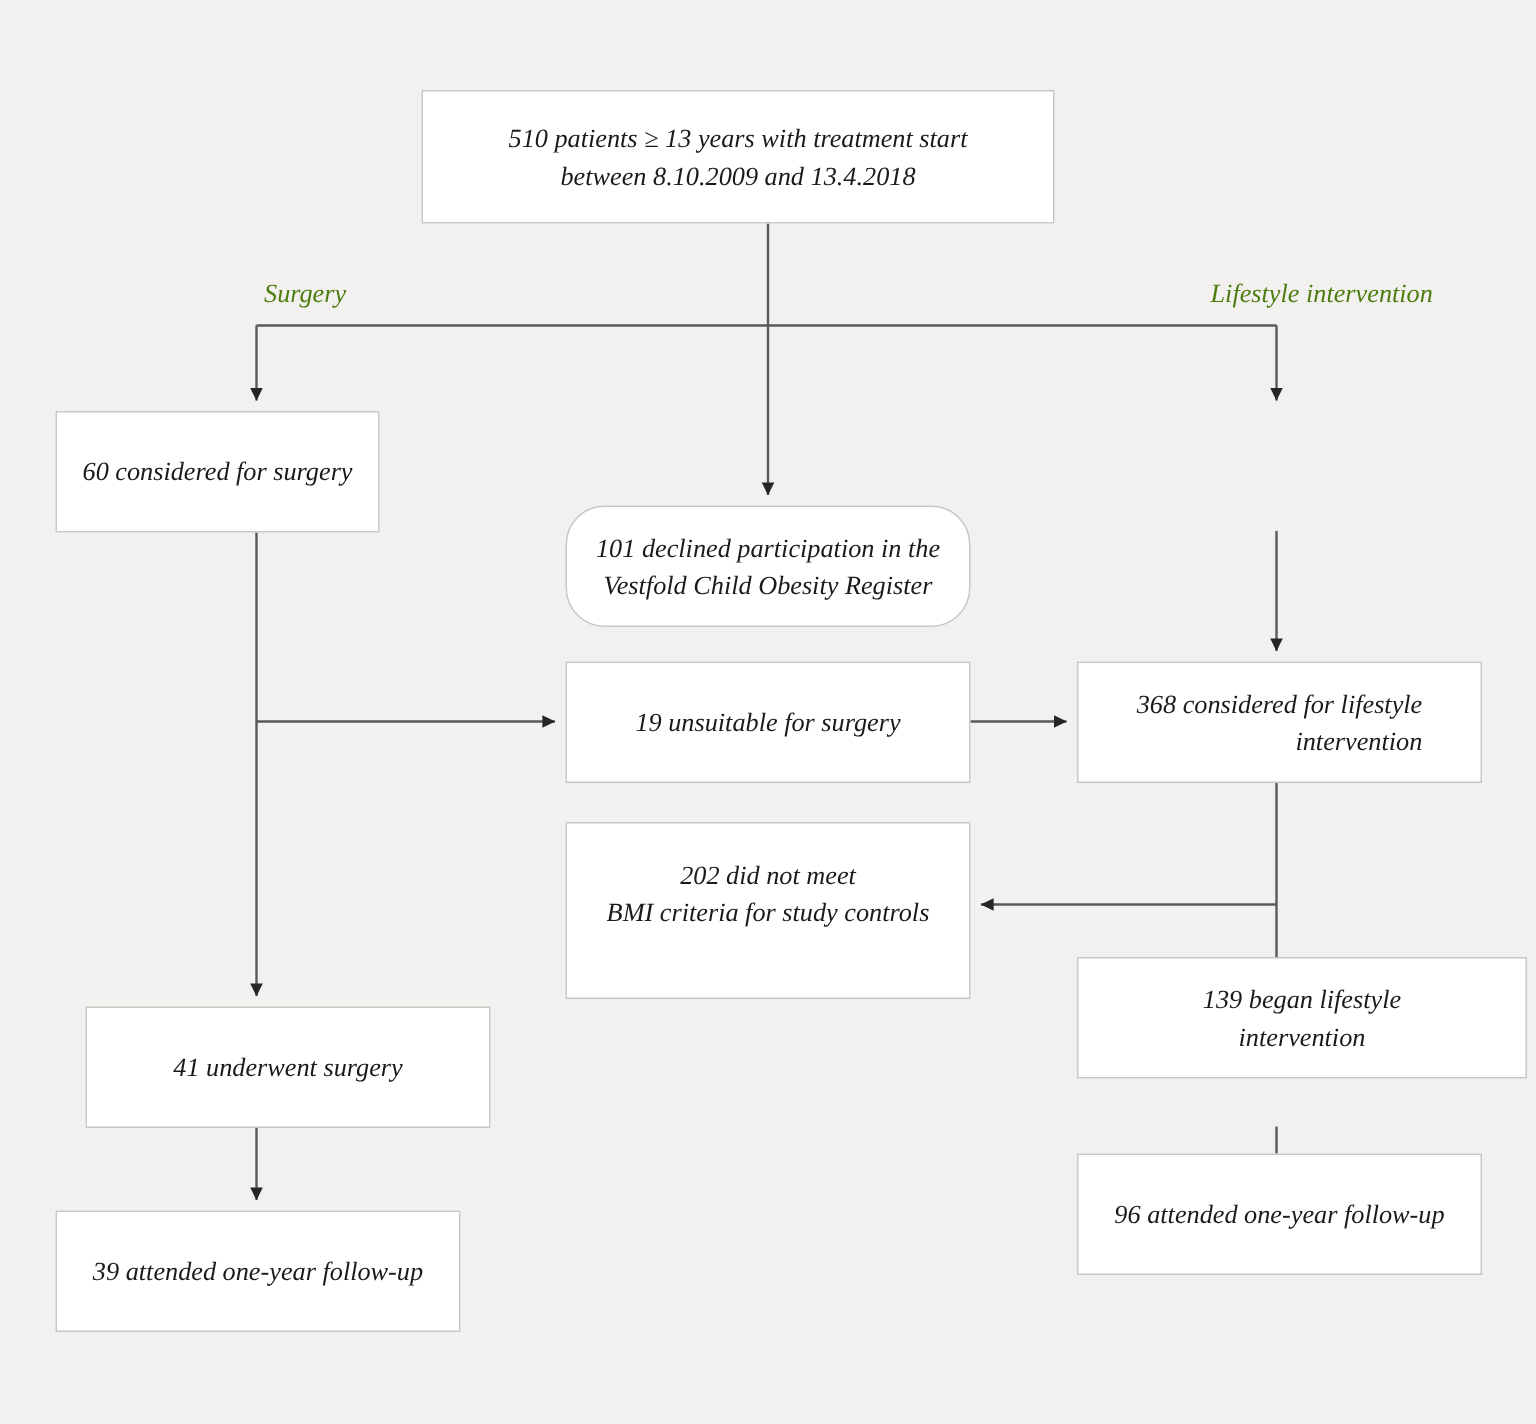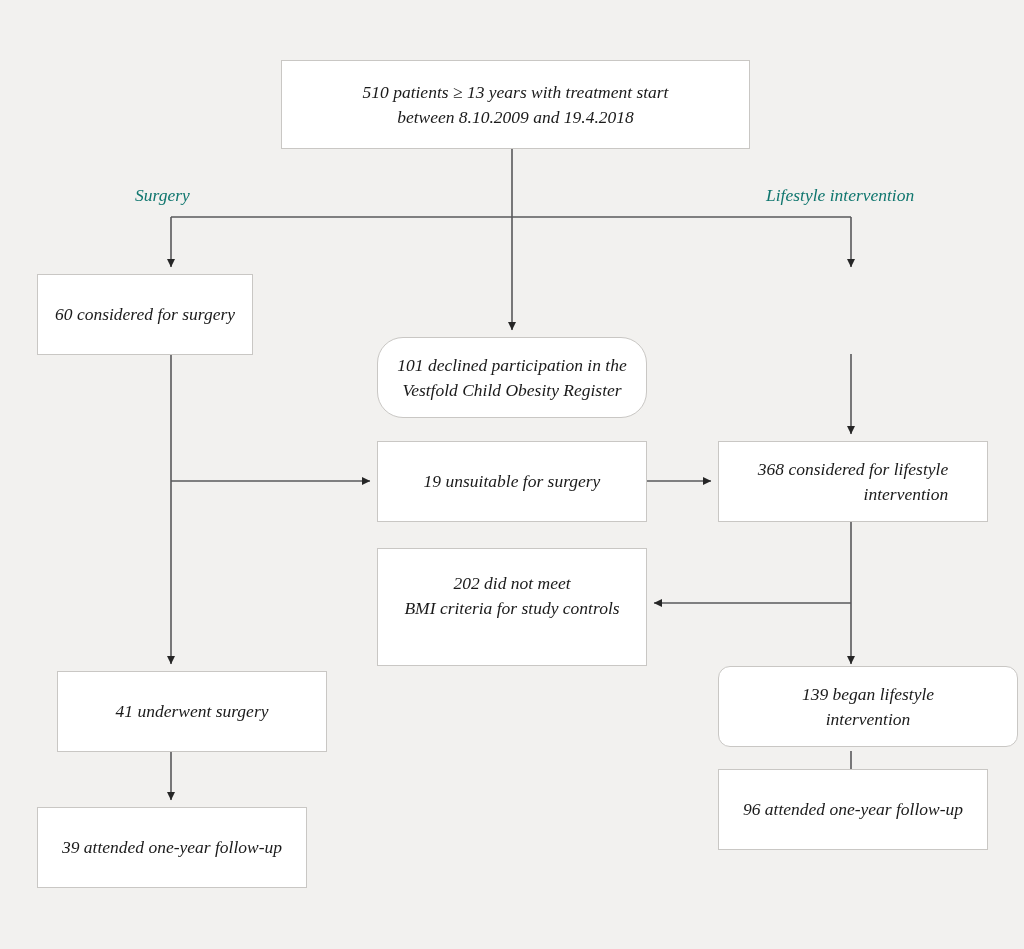--- a/index.html
+++ b/index.html
@@ -42,22 +42,23 @@
     padding: 4px 10px;
   }
   .node.top-text {
     align-items: flex-start;
     padding-top: 22px;
   }
   .branch-label {
     position: absolute;
     font-style: italic;
     font-size: 17.5px;
-    color: #0f766e;
+    color: #4d7c0f;
     white-space: nowrap;
+    margin-left: 41px;
   }
 </style>
 </head>
 <body>
 
 <div id="flowchart">
 
   <svg class="connectors" viewBox="0 0 1024 949">
     <defs>
       <marker id="arrowhead" markerWidth="9" markerHeight="9" refX="8.4" refY="4.5" orient="auto" markerUnits="userSpaceOnUse">
@@ -86,24 +87,24 @@
     <path d="M851,603 L654,603" stroke="#58595b" stroke-width="1.6" fill="none" marker-end="url(#arrowhead)"></path>
 
     <path d="M171,751 L171,800" stroke="#58595b" stroke-width="1.6" fill="none" marker-end="url(#arrowhead)"></path>
 
     <path d="M851,751 L851,800" stroke="#58595b" stroke-width="1.6" fill="none" marker-end="url(#arrowhead)"></path>
   </svg>
 
   <div class="branch-label" style="left:135px; top:185px;">Surgery</div>
   <div class="branch-label" style="left:766px; top:185px;">Lifestyle intervention</div>
 
-  <div class="node" style="left:281px; top:60px; width:469px; height:89px;">
+  <div class="node" style="left:281px; top:60px; width:422px; height:89px;">
     <div>
       <div>510 patients ≥ 13 years with treatment start</div>
-      <div>between 8.10.2009 and 19.4.2018</div>
+      <div>between 8.10.2009 and 13.4.2018</div>
     </div>
   </div>
 
   <div class="node" style="left:37px; top:274px; width:216px; height:81px;">
     <div>
       <div>60 considered for surgery</div>
     </div>
   </div>
 
 
@@ -133,21 +134,21 @@
       <div>BMI criteria for study controls</div>
     </div>
   </div>
 
   <div class="node" style="left:37px; top:671px; width:270px; height:81px;margin-left:20px;">
     <div>
       <div>41 underwent surgery</div>
     </div>
   </div>
 
-  <div class="node" style="left:718px; top:666px; width:300px; height:81px;border-radius:12px;">
+  <div class="node" style="left:718px; top:638px; width:300px; height:81px;">
     <div>
       <div>139 began lifestyle</div>
       <div>intervention</div>
     </div>
   </div>
 
   <div class="node" style="left:37px; top:807px; width:270px; height:81px;">
     <div>
       <div>39 attended one-year follow-up</div>
     </div>

